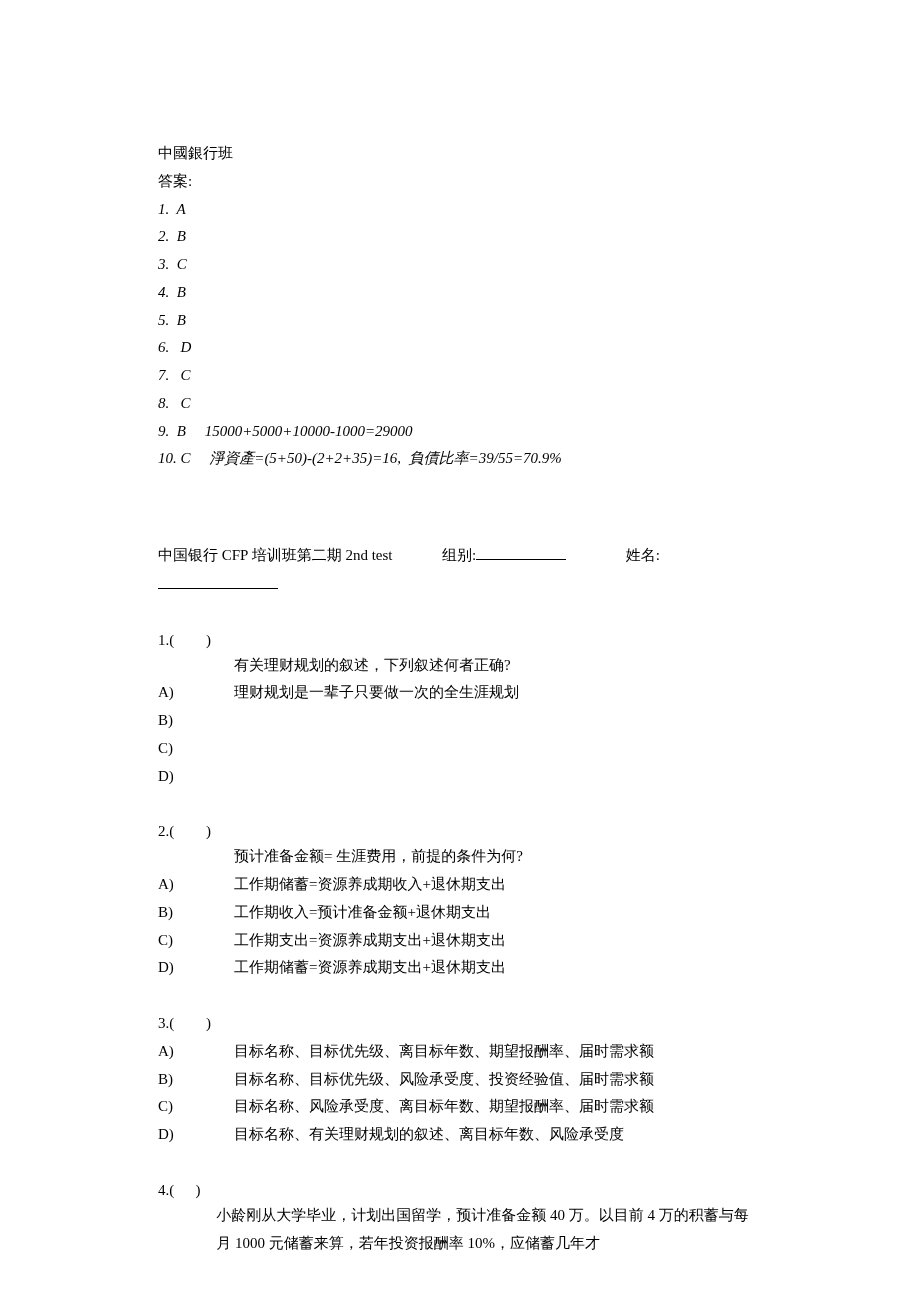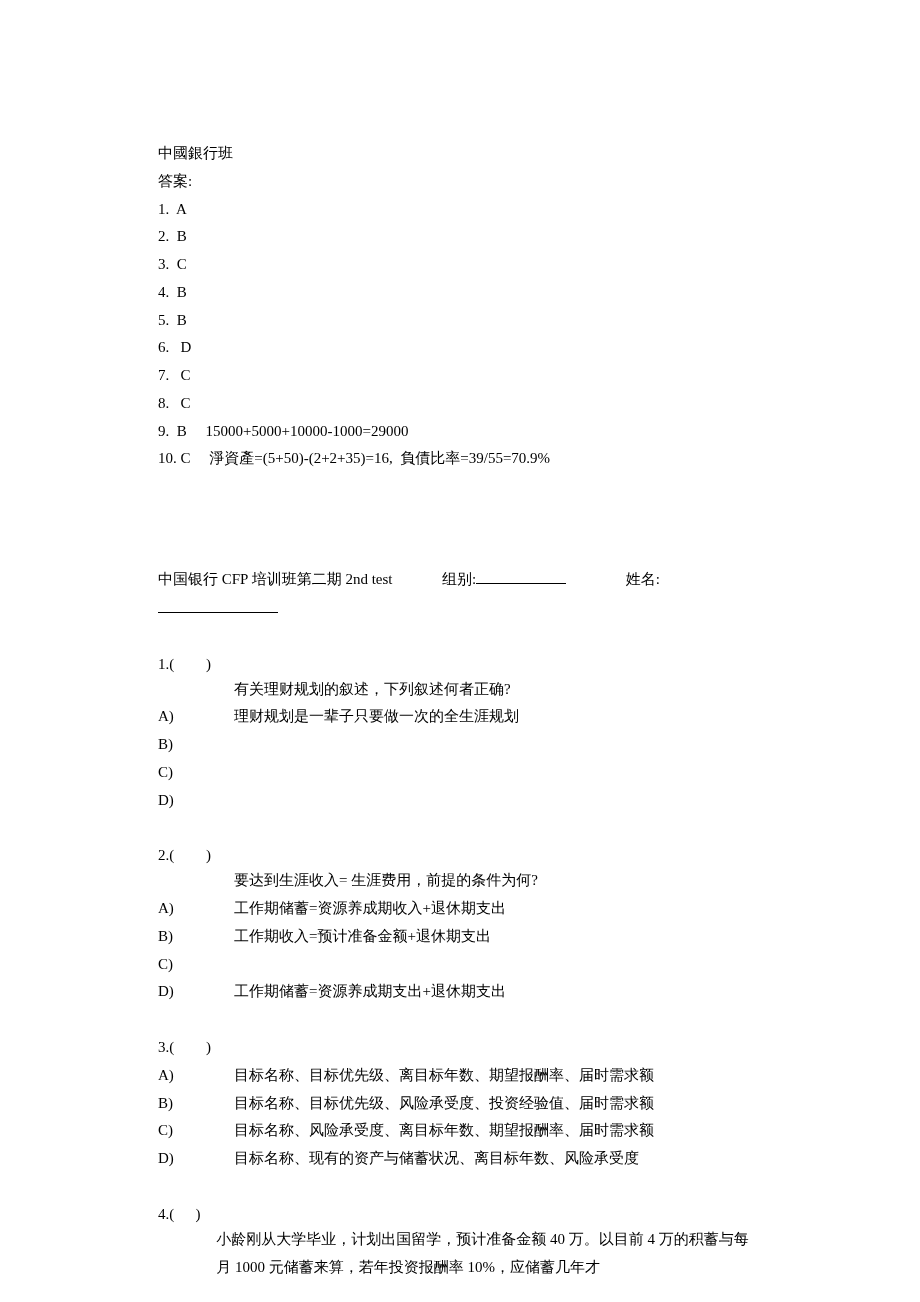--- a/index.html
+++ b/index.html
@@ -7,24 +7,25 @@
       font-size: 15px;
       line-height: 1.85;
       color: #000;
       background: #fff;
       padding: 140px 158px 60px 158px;
       margin: 0;
       width: 920px;
       box-sizing: border-box;
     }
     .answer-section {
-      margin-bottom: 92px;
+      margin-bottom: 68px;
     }
     .answer-line {
       white-space: pre;
+      font-style: italic;
     }
     .test-header {
       margin-bottom: 28px;
     }
     .test-header span {
       display: inline-block;
     }
     .underline {
       display: inline-block;
       border-bottom: 1px solid #000;
@@ -109,32 +110,33 @@
       <div class="opt-row">
         <span class="opt-label">D)</span>
       </div>
     </div>
     <div class="question-block">
       <div class="q-stem">
         <span style="flex: 0 0 auto; width: 22px;">2.(</span>
         <span class="gap-med" style="width: 26px;"></span>
         <span style="flex: 0 0 auto; width: 10px;">)</span>
         <span class="gap-small" style="width: 18px;"></span>
-        <span class="q-text">要达到生涯收入= 生涯费用，前提的条件为何?</span>
+        <span class="q-text">预计准备金额= 生涯费用，前提的条件为何?</span>
       </div>
       <div class="opt-row">
         <span class="opt-label">A)</span>
         <span class="opt-text">工作期储蓄=资源养成期收入+退休期支出</span>
       </div>
       <div class="opt-row">
         <span class="opt-label">B)</span>
         <span class="opt-text">工作期收入=预计准备金额+退休期支出</span>
       </div>
       <div class="opt-row">
         <span class="opt-label">C)</span>
+        <span class="opt-text">工作期支出=资源养成期支出+退休期支出</span>
       </div>
       <div class="opt-row">
         <span class="opt-label">D)</span>
         <span class="opt-text">工作期储蓄=资源养成期支出+退休期支出</span>
       </div>
     </div>
     <div class="question-block">
       <div class="q-stem">
         <span style="flex: 0 0 auto; width: 22px;">3.(</span>
         <span class="gap-med" style="width: 26px;"></span>
@@ -148,21 +150,21 @@
       <div class="opt-row">
         <span class="opt-label">B)</span>
         <span class="opt-text">目标名称、目标优先级、风险承受度、投资经验值、届时需求额</span>
       </div>
       <div class="opt-row">
         <span class="opt-label">C)</span>
         <span class="opt-text">目标名称、风险承受度、离目标年数、期望报酬率、届时需求额</span>
       </div>
       <div class="opt-row">
         <span class="opt-label">D)</span>
-        <span class="opt-text">目标名称、现有的资产与储蓄状况、离目标年数、风险承受度</span>
+        <span class="opt-text">目标名称、有关理财规划的叙述、离目标年数、风险承受度</span>
       </div>
     </div>
     <div class="question-block">
       <div class="q-stem">
         <span style="flex: 0 0 auto; width: 22px;">4.(</span>
         <span class="gap-med" style="width: 26px;"></span>
         <span style="flex: 0 0 auto; width: 10px;">)</span>
         <span class="gap-small" style="width: 18px;"></span>
         <span class="q-text">小龄刚从大学毕业，计划出国留学，预计准备金额 40 万。以目前 4 万的积蓄与每月 1000 元储蓄来算，若年投资报酬率 10%，应储蓄几年才</span>
       </div>

